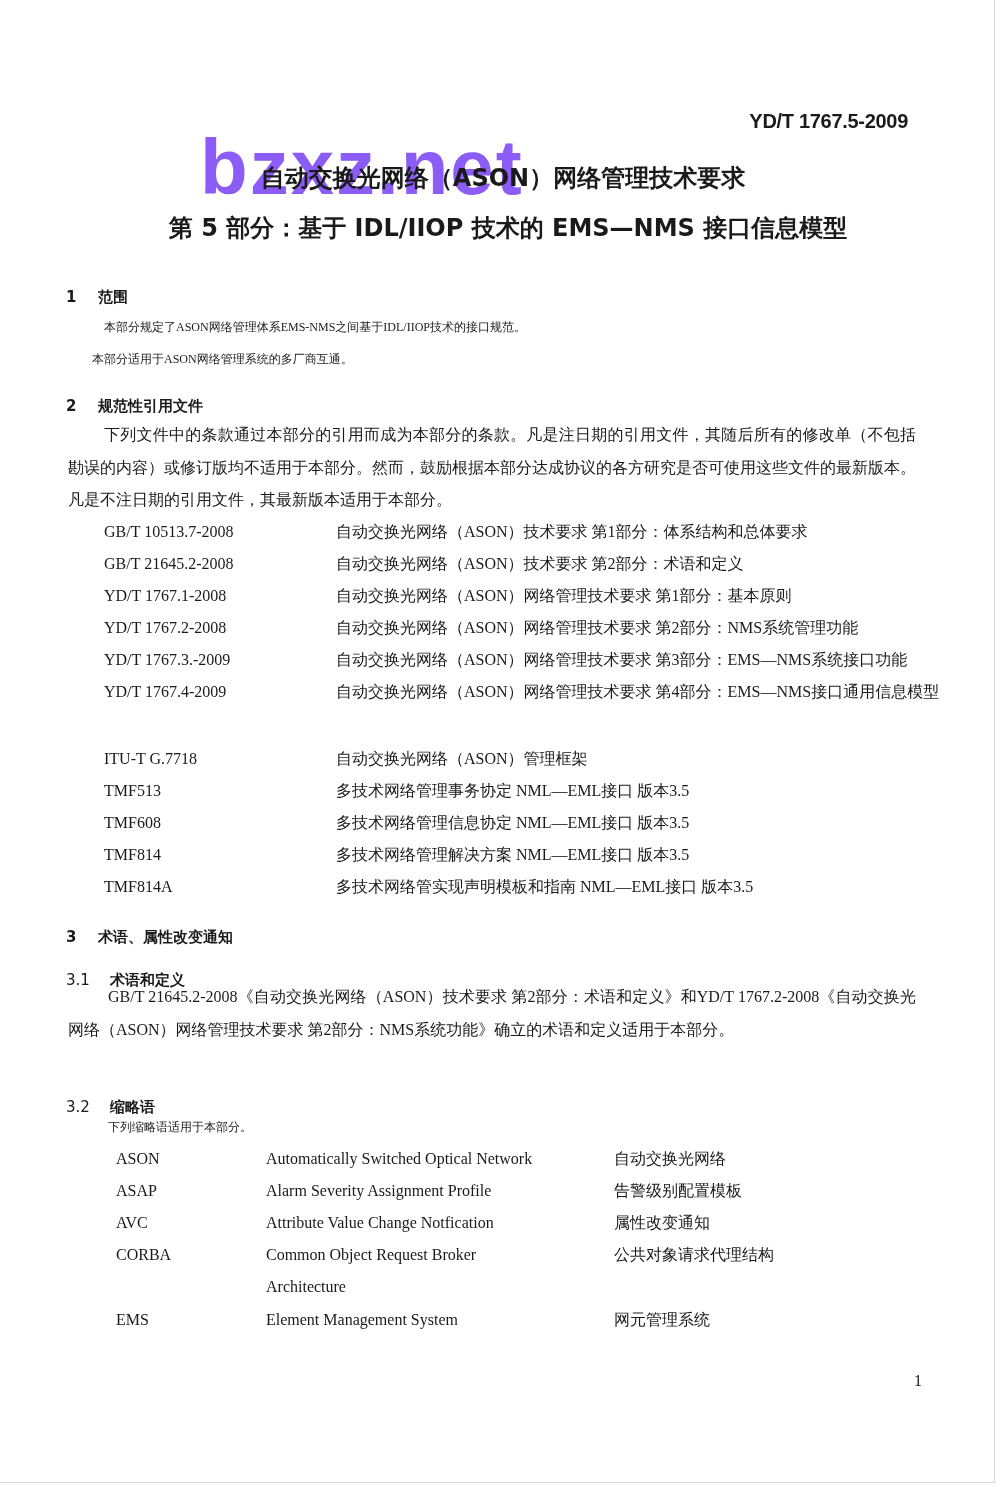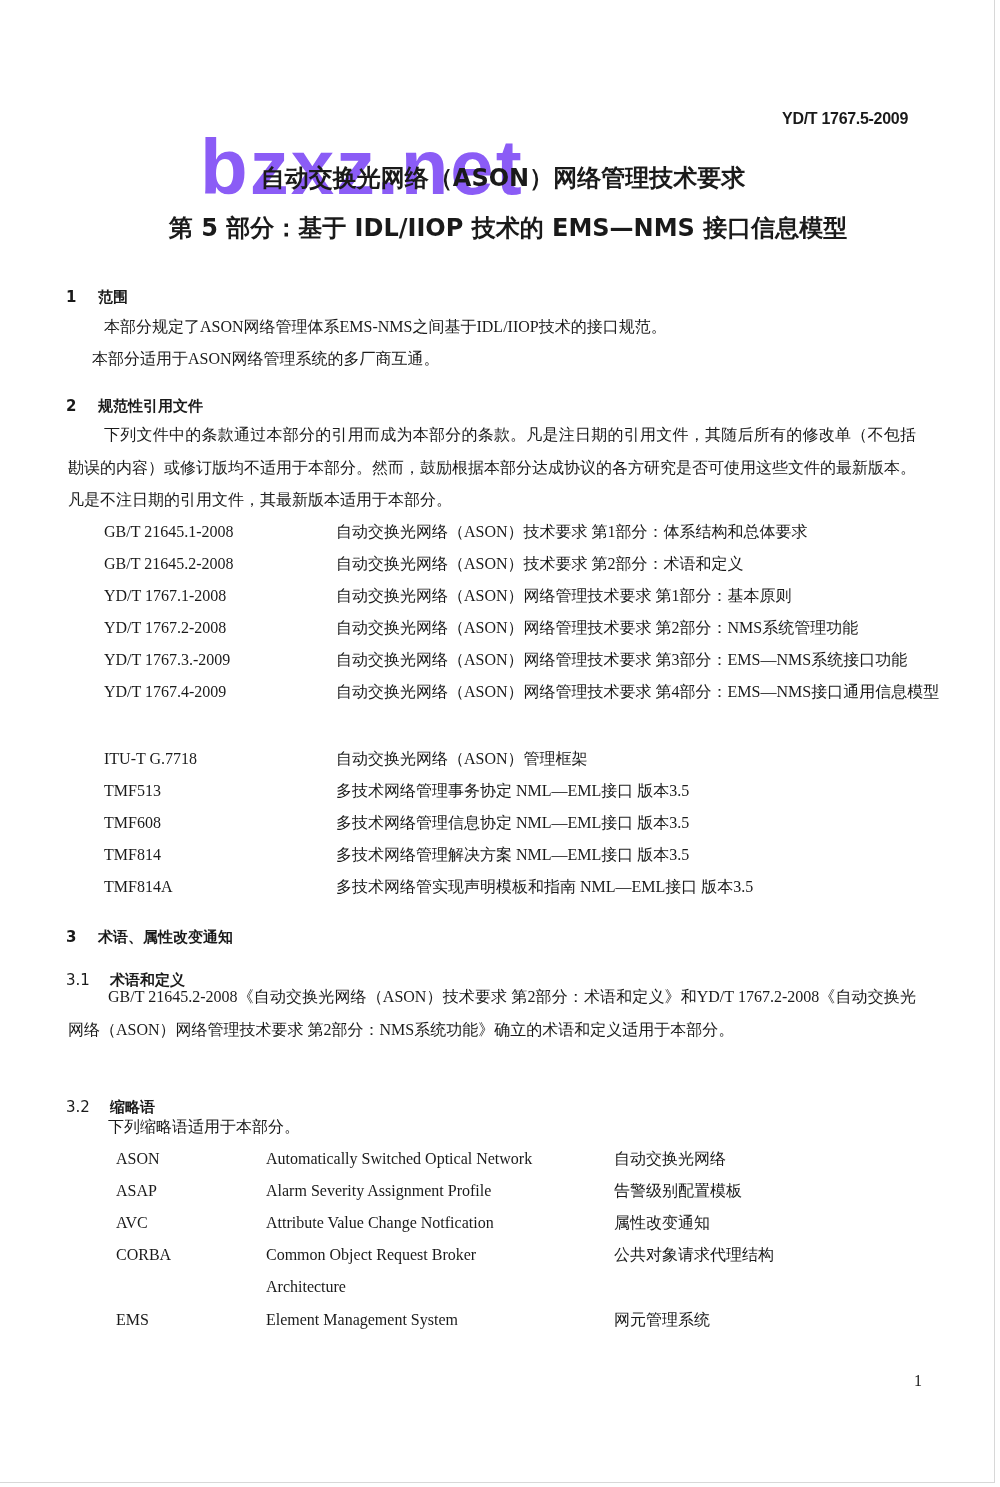--- a/index.html
+++ b/index.html
@@ -9,41 +9,41 @@
     color: #1a1a1a;
   }
   .page-frame {
     position: absolute; left: 0; top: 0; width: 995px; height: 1483px;
     border-right: 1px solid #d8d8d8; border-bottom: 1px solid #d8d8d8;
     box-sizing: border-box;
   }
   .abs { position: absolute; white-space: nowrap; }
   .std-code {
     right: 92px; top: 110px; font-family: "Liberation Sans", "DejaVu Sans", sans-serif;
-    font-size: 16px; font-weight: bold; letter-spacing: -0.3px;
+    font-size: 20px; font-weight: bold; letter-spacing: -0.3px;
   }
   .watermark {
     left: 200px; top: 128px; font-family: "Liberation Sans", "DejaVu Sans", sans-serif;
     font-size: 78px; font-weight: bold; color: #8b5cf6; letter-spacing: 2px;
     line-height: 1; z-index: 0;
   }
   .title {
     left: 0; width: 1000px; text-align: center;
     font-family: "DejaVu Sans", "Liberation Sans", sans-serif;
     font-weight: bold; font-size: 24px; z-index: 1;
   }
   .title1 { top: 162px; padding-left: 3px; }
   .title2 { top: 212px; padding-left: 8px; }
   .sec-head {
     font-family: "DejaVu Sans", "Liberation Sans", sans-serif;
     font-weight: bold; font-size: 15px; margin-top: 11px;
   }
   .sec-num { display: inline-block; width: 32px; }
   .sub-num { display: inline-block; width: 44px; font-weight: normal; }
-  .para { font-size: 16px; line-height: 30px; }
+  .para { font-size: 12px; line-height: 30px; }
   .para-block {
     position: absolute; left: 68px; width: 848px; font-size: 16px; line-height: 32.5px;
     text-indent: 36px; text-align: justify; white-space: normal;
   }
   .ref-row { position: absolute; left: 104px; font-size: 16px; line-height: 32px; }
   .ref-code { position: absolute; left: 0; white-space: nowrap; }
   .ref-title { position: absolute; left: 188px; width: 640px; white-space: normal; margin-left: 44px; }
   .abbr-row { position: absolute; left: 116px; font-size: 16px; line-height: 32px; }
   .abbr-code { position: absolute; left: 0; white-space: nowrap; }
   .abbr-en { position: absolute; left: 150px; width: 320px; white-space: normal; }
@@ -67,21 +67,21 @@
 <div class="abs para" style="left:104px; top:312px;">本部分规定了ASON网络管理体系EMS-NMS之间基于IDL/IIOP技术的接口规范。</div>
 <div class="abs para" style="left:92px; top:344px;">本部分适用于ASON网络管理系统的多厂商互通。</div>
 
 <div class="abs sec-head" style="left:66px; top:386px;">
   <span class="sec-num">2</span><span>规范性引用文件</span>
 </div>
 <div class="para-block" style="top:419px;">下列文件中的条款通过本部分的引用而成为本部分的条款。凡是注日期的引用文件，其随后所有的修改单（不包括勘误的内容）或修订版均不适用于本部分。然而，鼓励根据本部分达成协议的各方研究是否可使用这些文件的最新版本。凡是不注日期的引用文件，其最新版本适用于本部分。</div>
 
 <div>
   <div class="ref-row" style="top:516px;">
-    <span class="ref-code">GB/T 21645.1-2008</span>
+    <span class="ref-code">GB/T 10513.7-2008</span>
     <span class="ref-title">自动交换光网络（ASON）技术要求 第1部分：体系结构和总体要求</span>
   </div>
   <div class="ref-row" style="top:548px;">
     <span class="ref-code">GB/T 21645.2-2008</span>
     <span class="ref-title">自动交换光网络（ASON）技术要求 第2部分：术语和定义</span>
   </div>
   <div class="ref-row" style="top:580px;">
     <span class="ref-code">YD/T 1767.1-2008</span>
     <span class="ref-title">自动交换光网络（ASON）网络管理技术要求 第1部分：基本原则</span>
   </div>

